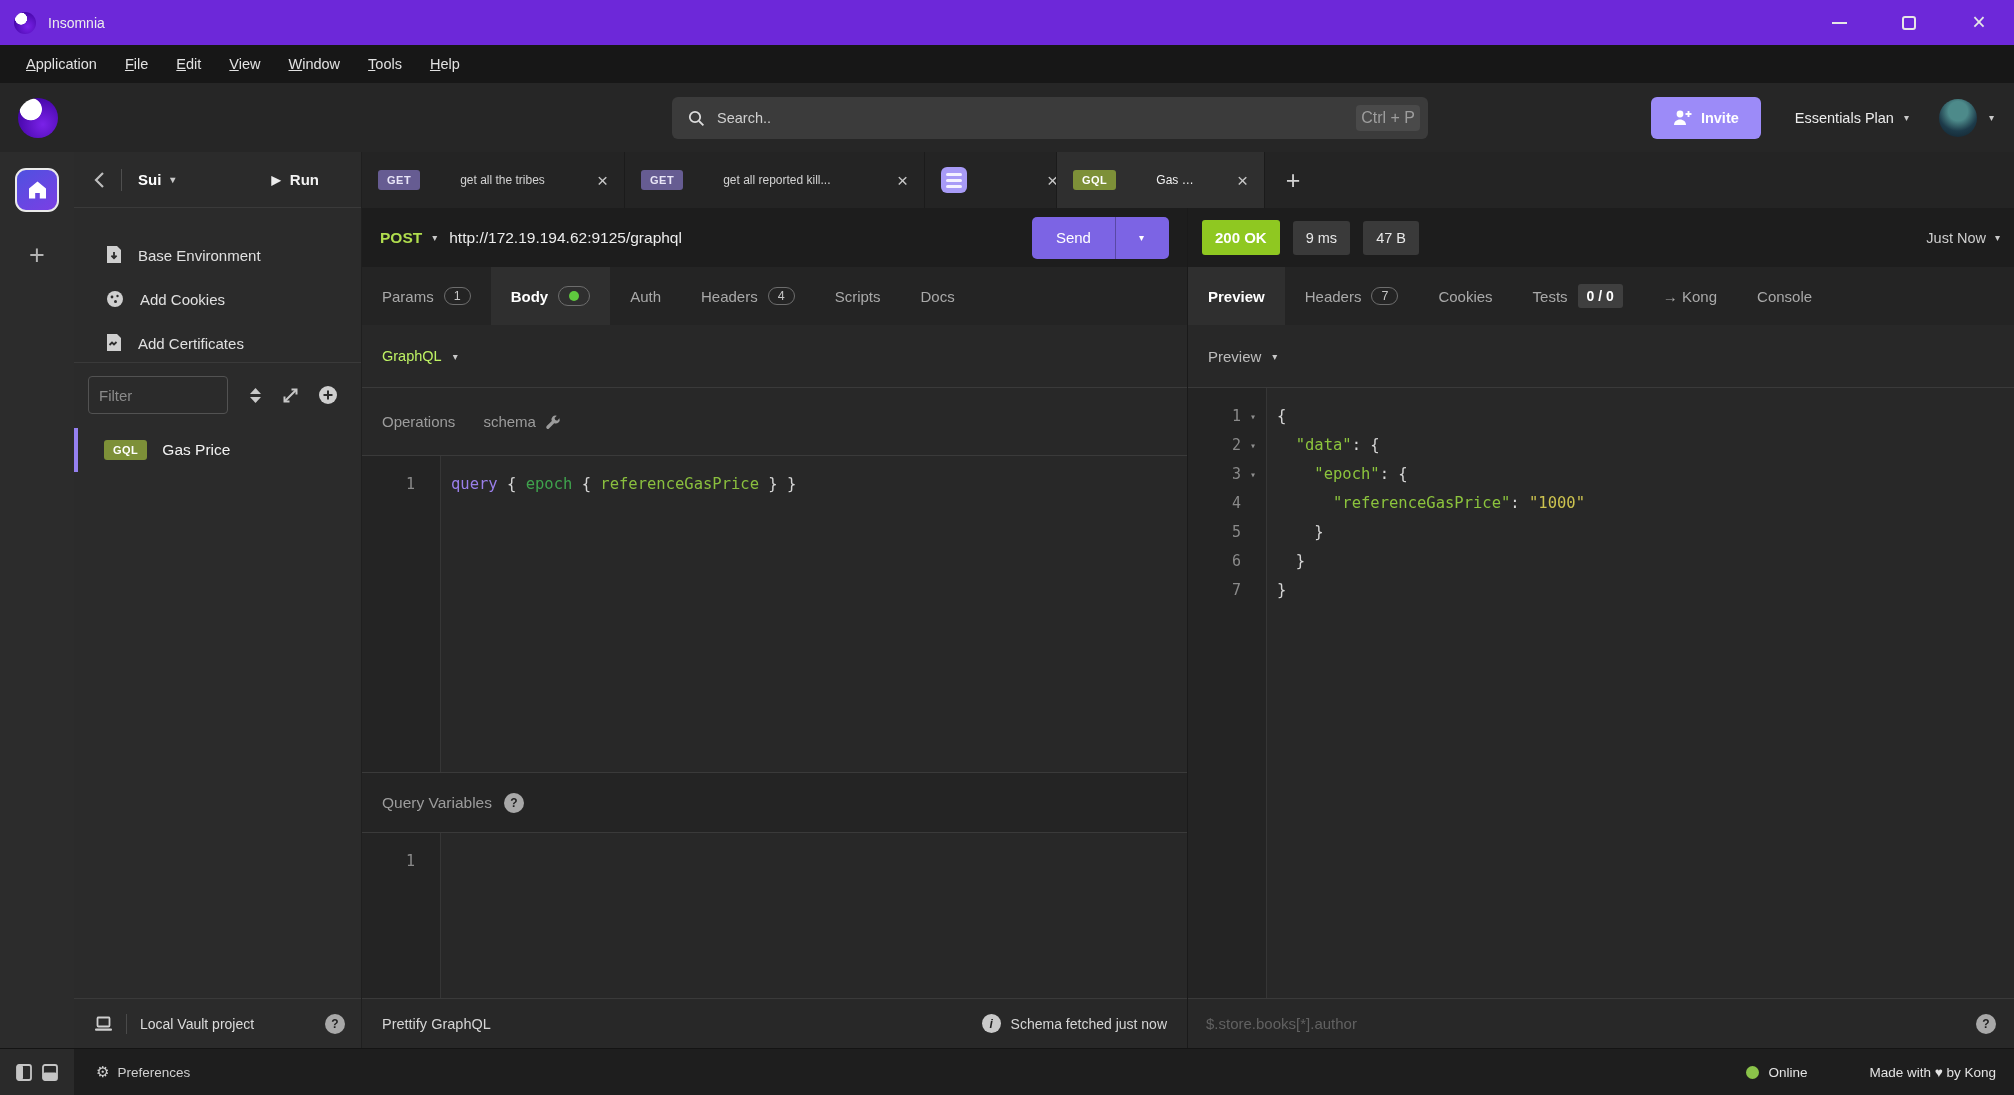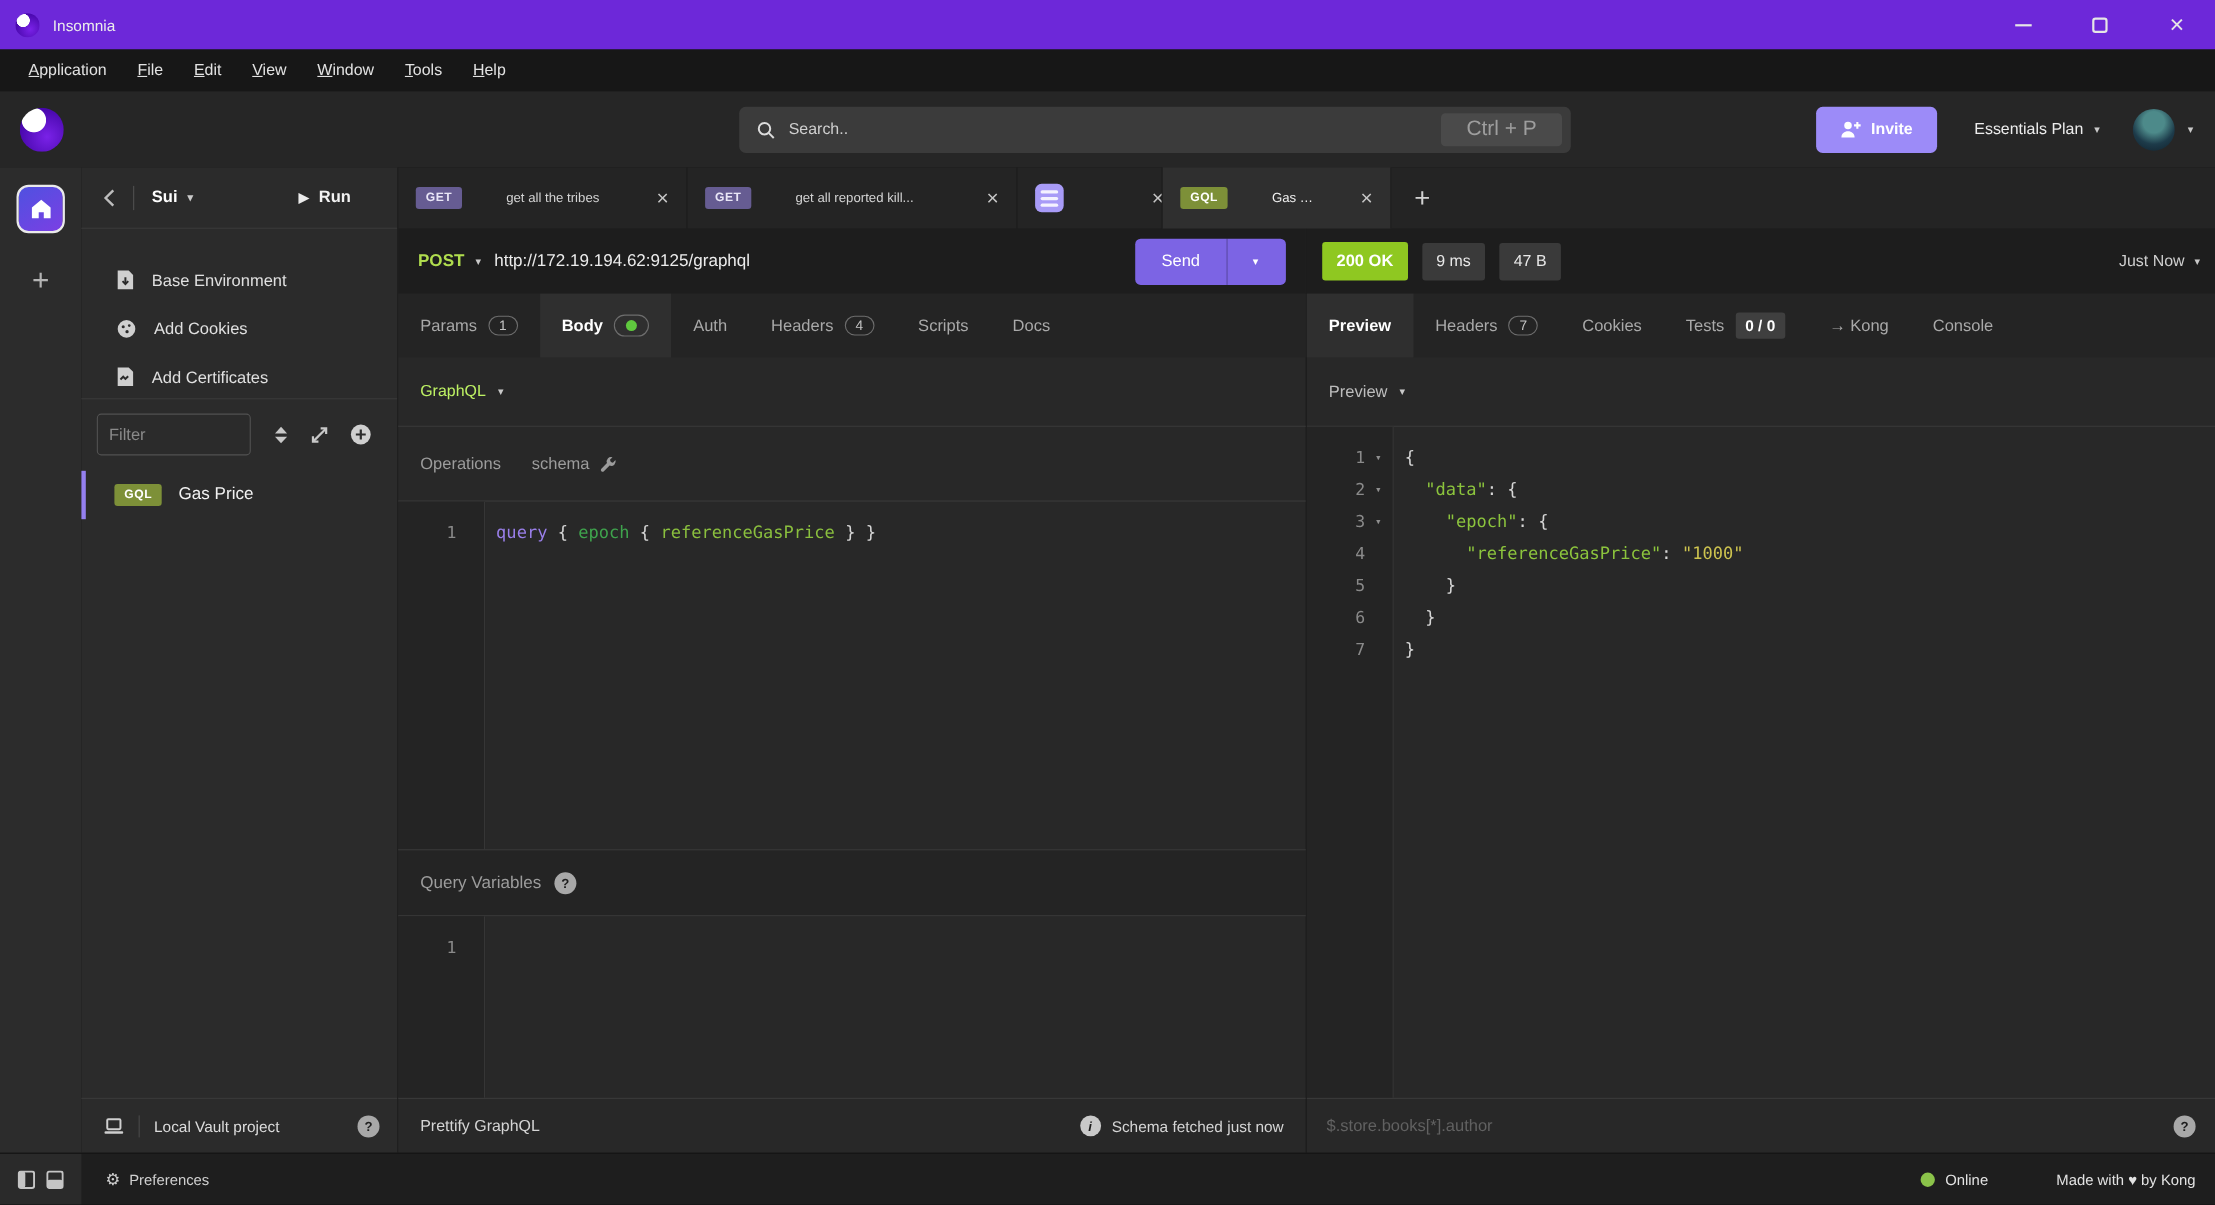--- a/index.html
+++ b/index.html
@@ -32,21 +32,21 @@
   .topbar { flex:0 0 69px; background:#262626; display:flex; align-items:center; position:relative; }
   .topbar .logo-ball-lg { width:40px; height:40px; margin-left:18px; border-radius:50%;
     background: radial-gradient(circle at 32% 28%, #ffffff 0 27%, rgba(255,255,255,0) 29%),
                 radial-gradient(circle at 62% 66%, #7a22e8, #4506a8 75%); }
   .searchbox { position:absolute; left:672px; top:14px; width:756px; height:42px;
     background:#3b3b3b; border-radius:6px; display:flex; align-items:center; padding:0 8px 0 16px; }
   .searchbox svg { flex:0 0 auto; }
   .searchbox input { flex:1; margin-left:12px; background:transparent; border:none; outline:none;
     color:#e0e0e0; font-size:14.5px; font-family:"Liberation Sans",sans-serif; }
   .searchbox input::placeholder { color:#cfcfcf; }
-  .shortcut-badge { background:#4a4a4a; color:#9e9e9e; border-radius:4px; padding:4px 23px; font-size:19px; }
+  .shortcut-badge { background:#4a4a4a; color:#9e9e9e; border-radius:4px; padding:4px 5px; font-size:16px; }
   .topbar-right { margin-left:auto; display:flex; align-items:center; padding-right:20px; }
   .invite-btn { height:42px; padding:0 22px; border-radius:6px; background:#9c8bf8; color:#ffffff;
     font-weight:700; font-size:14.5px; display:flex; align-items:center; gap:9px; }
   .plan { margin:0 30px 0 34px; display:flex; align-items:center; gap:10px; font-size:14.5px; color:#ececec; }
   .chev { font-size:10px; color:#c9c9c9; }
   .avatar { width:38px; height:38px; border-radius:50%;
     background: radial-gradient(circle at 50% 32%, #4d8a8a 0 30%, #1d3b4a 62%, #101f2a); }
   .avatar-chev { margin-left:12px; }
 
   

